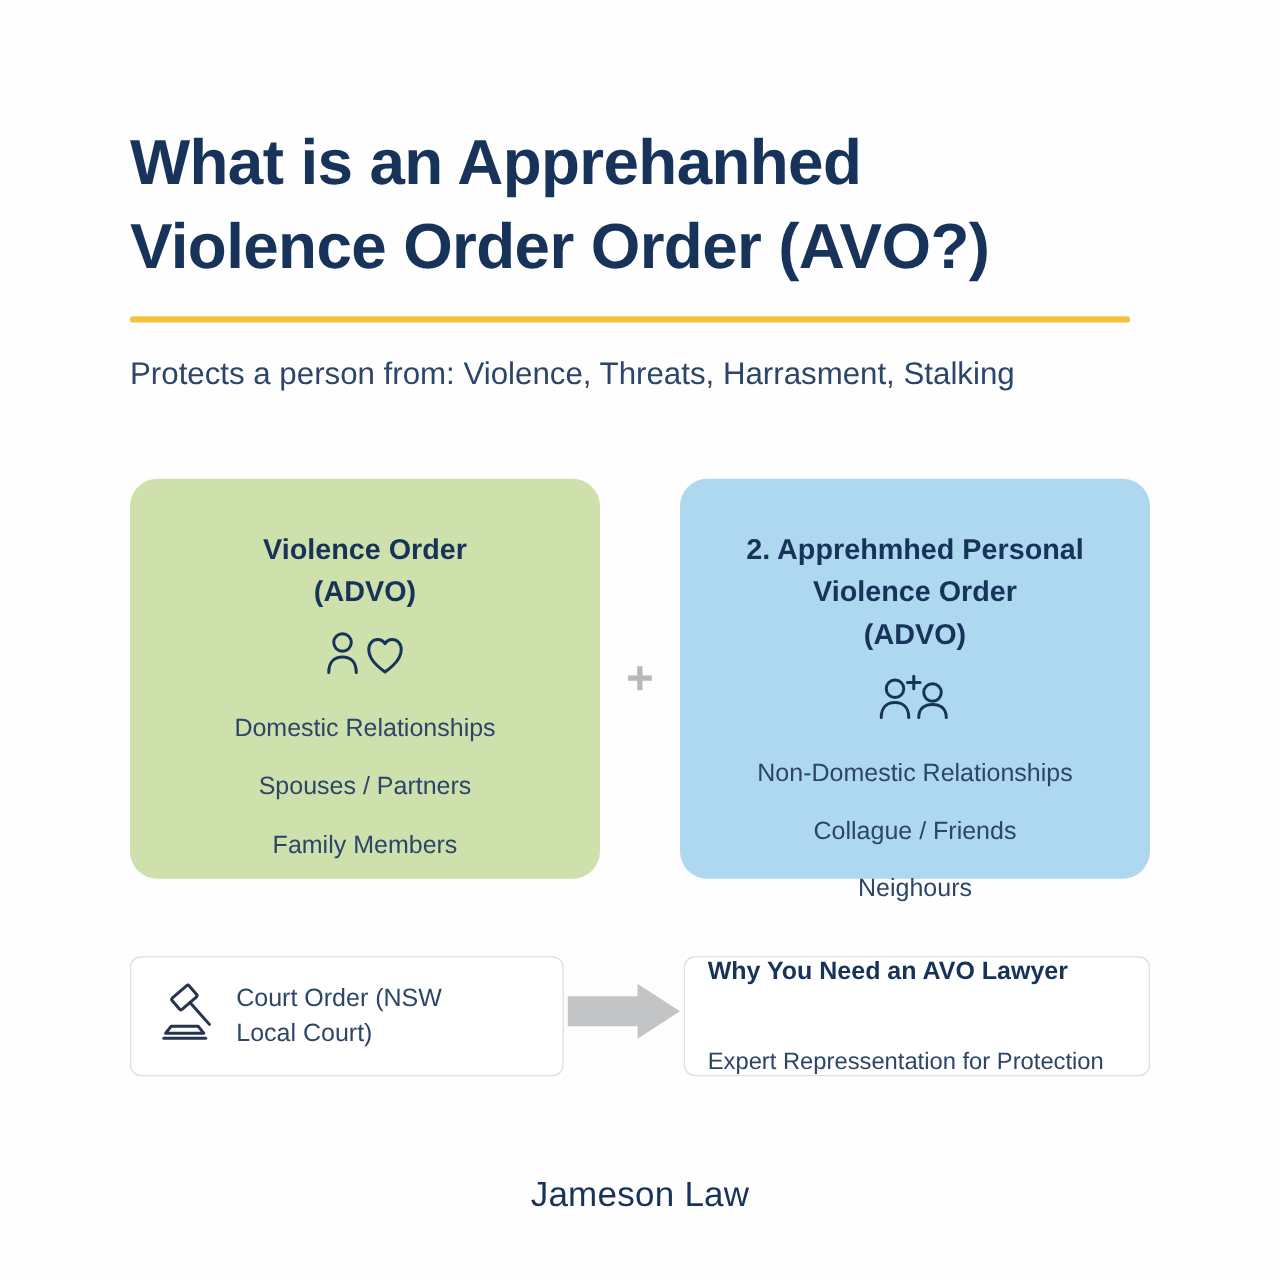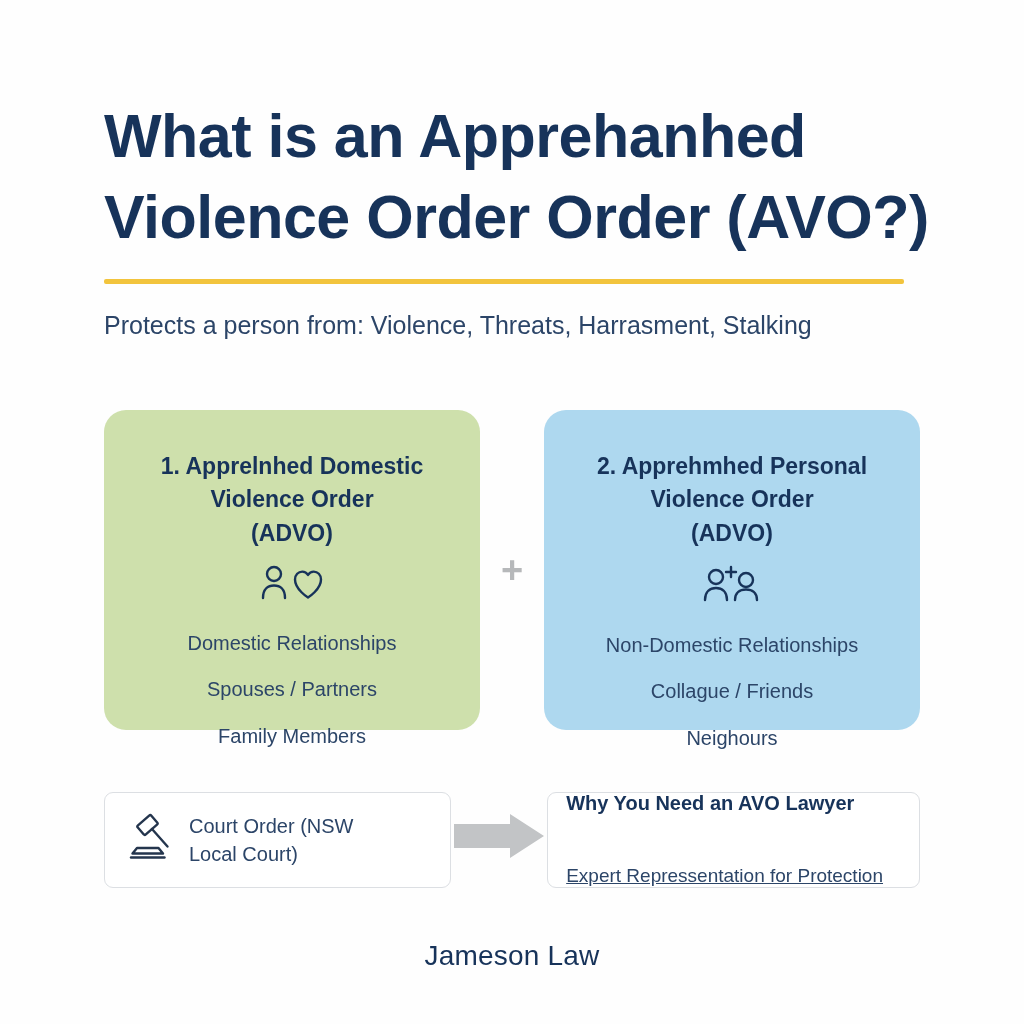--- a/index.html
+++ b/index.html
@@ -21,21 +21,21 @@
     background: #fefefe;
     display: flex;
     flex-direction: column;
   }
 
   
   .header {
     padding: 96px 104px 0 104px;
   }
   .title {
-    font-size: 61px;
+    font-size: 51px;
     font-weight: bold;
     line-height: 1.32;
     letter-spacing: -0.5px;
     color: #17335a;
     margin: 0;
   }
   .title-line {
     display: block;
     white-space: nowrap;
   }
@@ -160,21 +160,20 @@
     font-weight: bold;
     color: #17335a;
     line-height: 1.5;
     white-space: nowrap;
   }
   .lawyer-sub {
     font-size: 19px;
     color: #2c4568;
     line-height: 1.5;
     white-space: nowrap;
-    text-decoration: underline;
   }
 
   
   .footer {
     margin-top: auto;
     padding-bottom: 52px;
     text-align: center;
   }
   .brand {
     font-size: 28px;
@@ -193,21 +192,20 @@
       <span class="title-line">Violence Order Order (AVO?)</span>
     </h1>
     <div class="gold-rule"></div>
     <div class="subtitle">Protects a person from: Violence, Threats, Harrasment, Stalking</div>
   </div>
 
   <div class="cards-row">
 
     <div class="card card-advo">
       <div class="card-title">
-        <span class="tline">1. Apprelnhed Domestic</span>
         <span class="tline">Violence Order</span>
         <span class="tline">(ADVO)</span>
       </div>
       <div class="card-icon">
         <svg width="66" height="36" viewBox="0 0 66 36" fill="none" stroke="#17335a" stroke-width="2.4" stroke-linecap="round" stroke-linejoin="round">
           <circle cx="15" cy="10" r="7"></circle>
           <path d="M4 34 C4 25 9 21.5 15 21.5 C21 21.5 26 25 26 34"></path>
           <path d="M49 33.5 C49 33.5 36 25.5 36 15.5 C36 10.8 39.4 7.6 43.2 7.6 C45.8 7.6 47.9 9.1 49 11 C50.1 9.1 52.2 7.6 54.8 7.6 C58.6 7.6 62 10.8 62 15.5 C62 25.5 49 33.5 49 33.5 Z"></path>
         </svg>
       </div>

